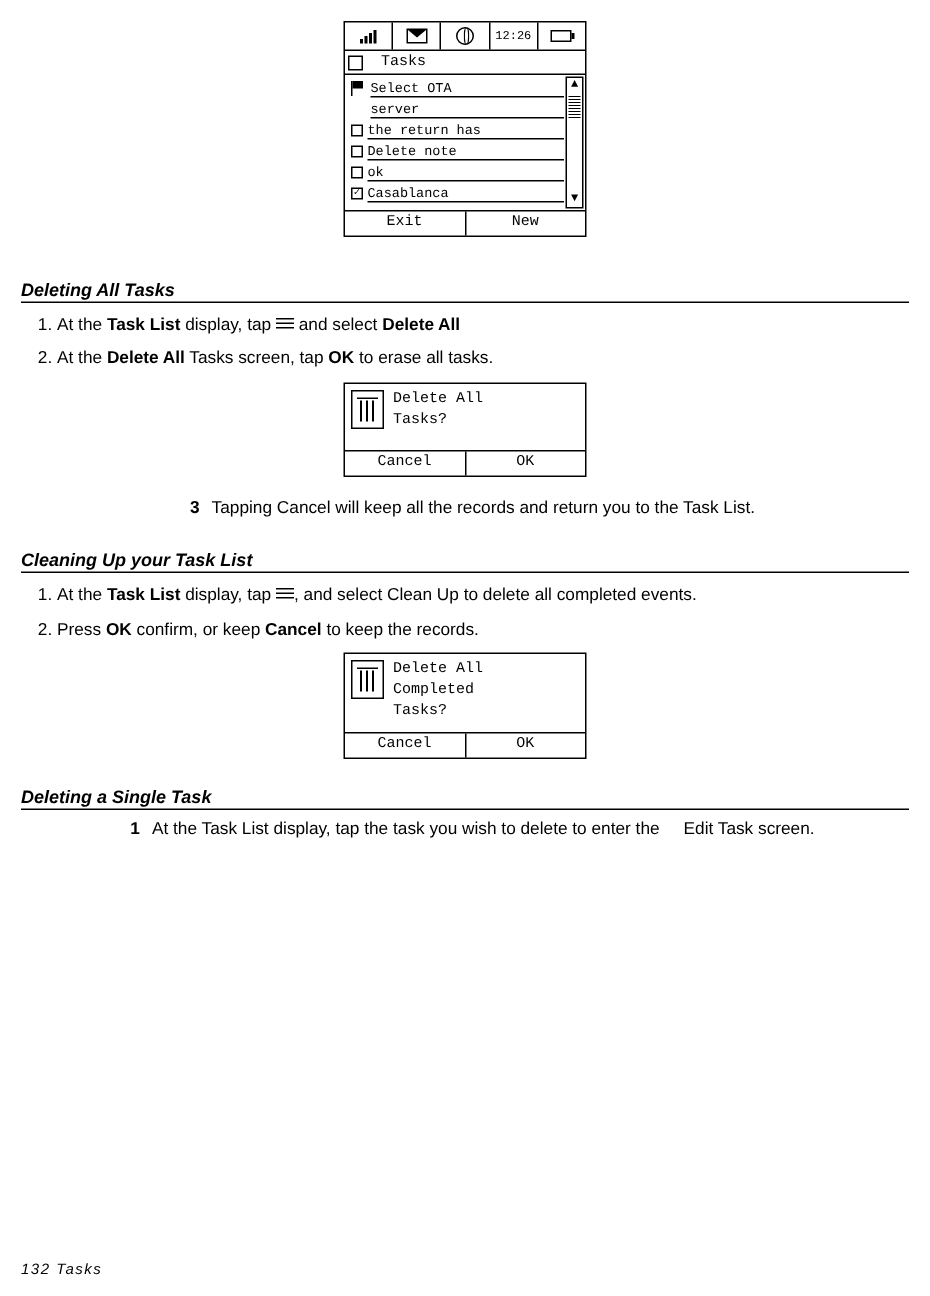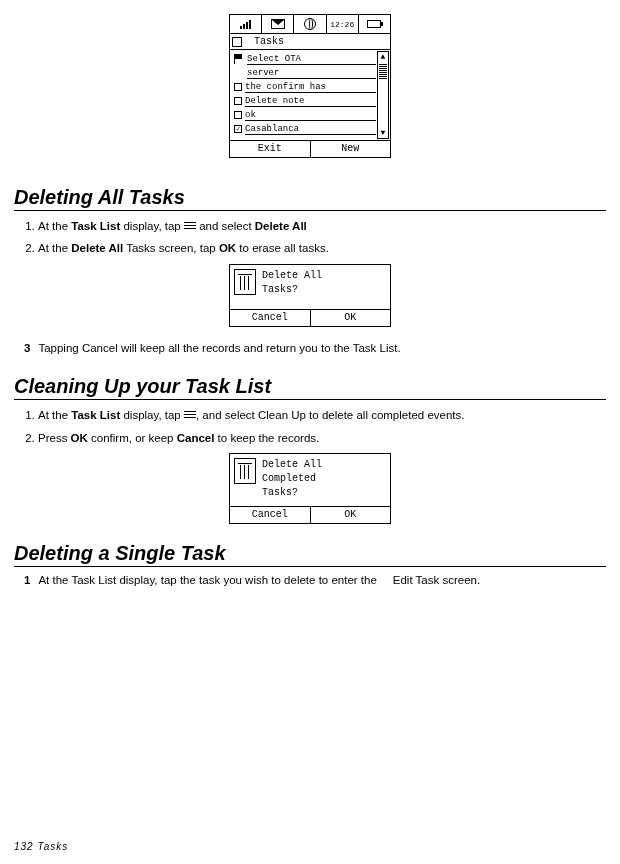--- a/index.html
+++ b/index.html
@@ -93,21 +93,21 @@
   }
   .softkeys div {
     flex:1; text-align:center; font-size:10px; line-height:16px;
   }
   .softkeys div:first-child { border-right:1px solid #000; }
 
   h2.section {
     font-family: Arial, sans-serif;
     font-style: italic;
     font-weight: bold;
-    font-size: 20px;
+    font-size: 12px;
     margin: 18px 0 2px 0;
     border-bottom: 1px solid #000;
     padding-bottom: 1px;
   }
   ol.steps {
     margin: 6px 0 4px 0;
     padding-left: 24px;
   }
   ol.steps li {
     font-size: 11.5px;
@@ -153,20 +153,21 @@
   .dialog-buttons div {
     flex:1; text-align:center; font-size:10px; line-height:16px;
   }
   .dialog-buttons div:first-child{ border-right:1px solid #000;}
 
   p.step-lone {
     font-size:11.5px;
     margin:4px 0 4px 24px;
     text-indent:-14px;
     line-height:1.6;
+    text-align:center;
   }
   p.step-lone .num{font-weight:bold;margin-right:8px;}
 
   .page-footer {
     position:absolute;
     bottom:12px;
     left:14px;
     font-style:italic;
     font-size:10px;
     color:#000;
@@ -222,21 +223,21 @@
       <div class="task-item">
           <span class="flag-icon"></span>
           <span class="txt">Select OTA</span>
         </div>
       <div class="task-item">
           <span style="width:10px"></span>
           <span class="txt">server</span>
         </div>
       <div class="task-item">
           <span class="chk"></span>
-          <span class="txt">the confirm has</span>
+          <span class="txt">the return has</span>
         </div>
       <div class="task-item">
           <span class="chk"></span>
           <span class="txt">Delete note</span>
         </div>
       <div class="task-item">
           <span class="chk"></span>
           <span class="txt">ok</span>
         </div>
       <div class="task-item">

